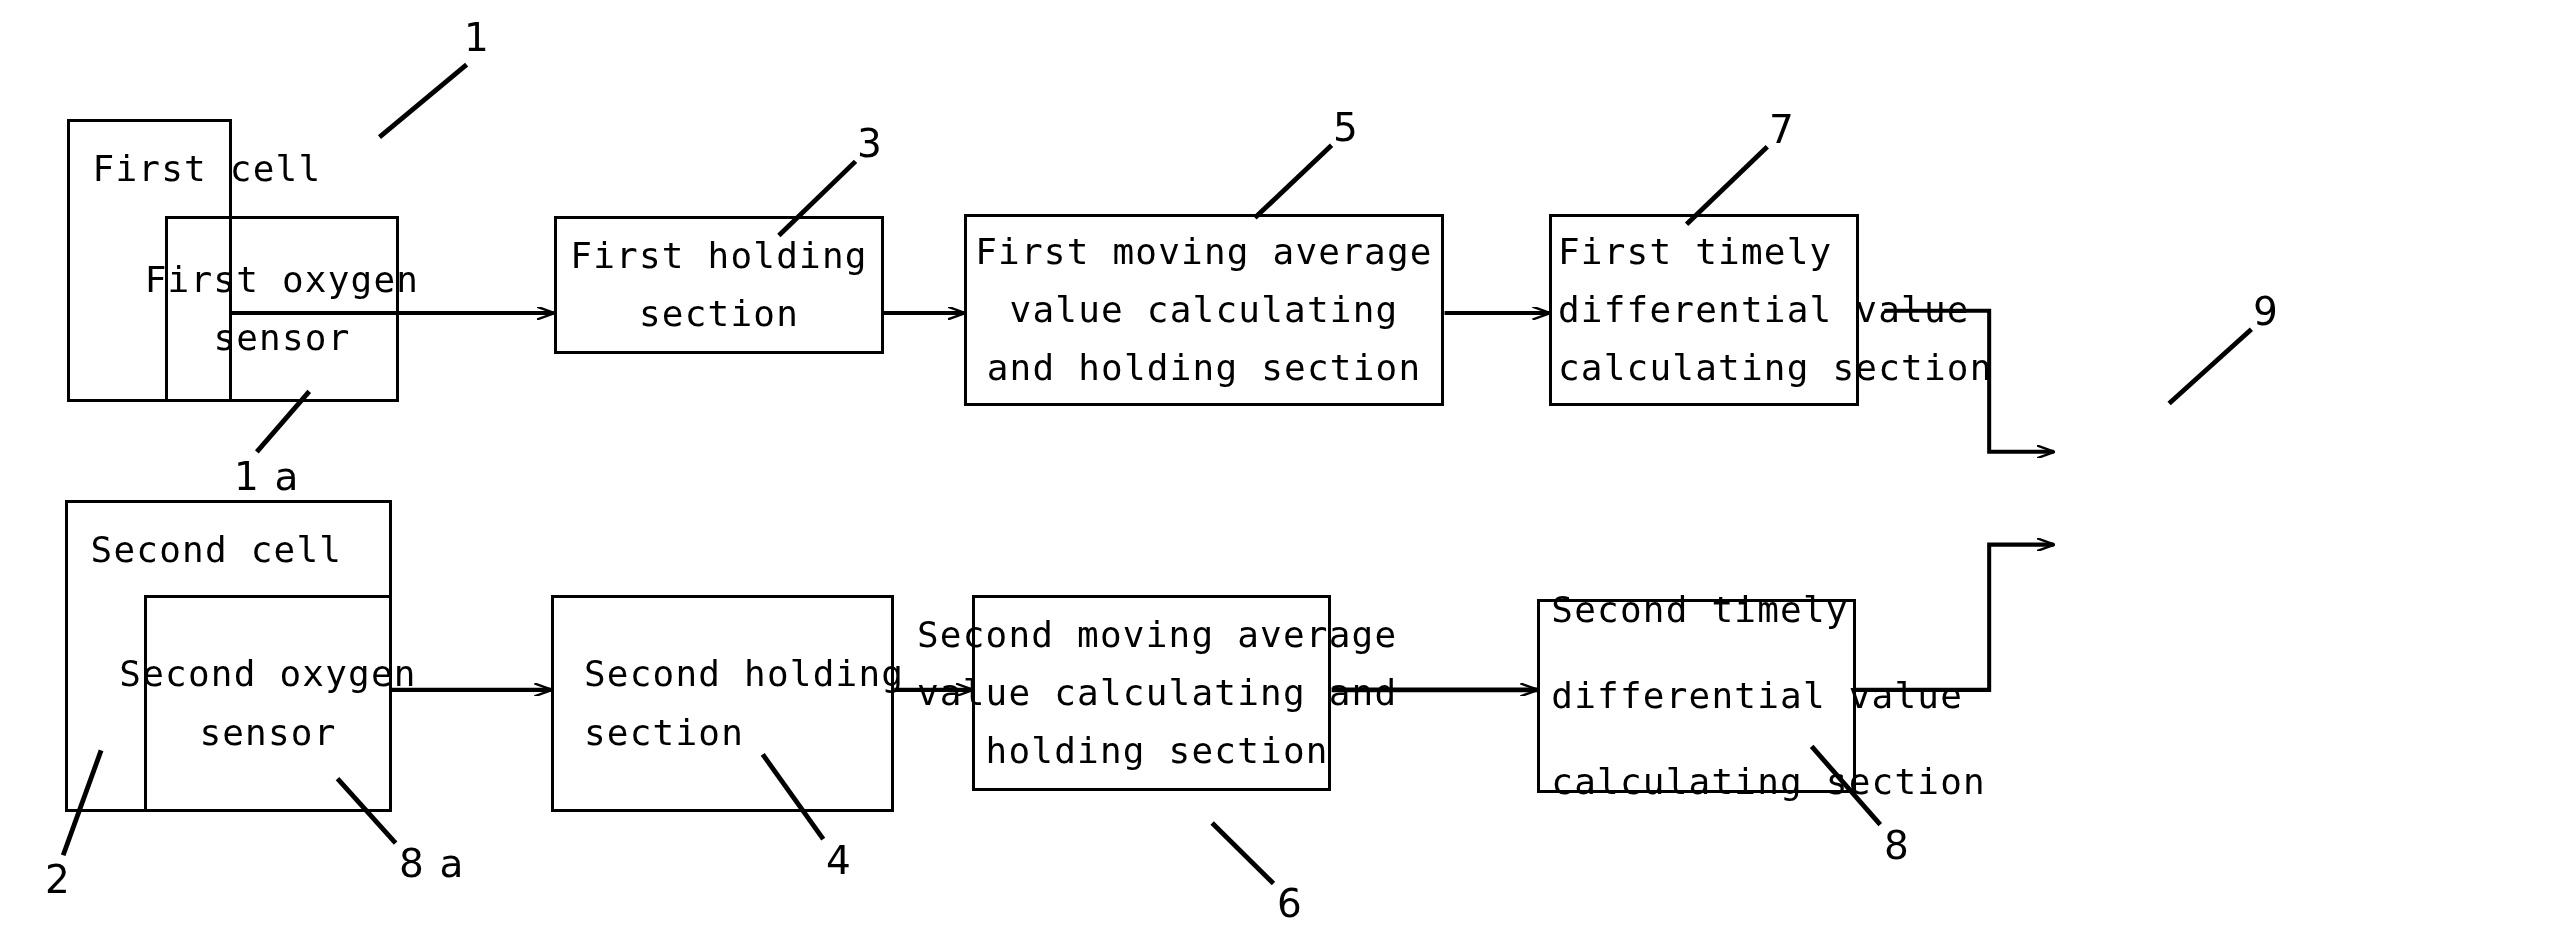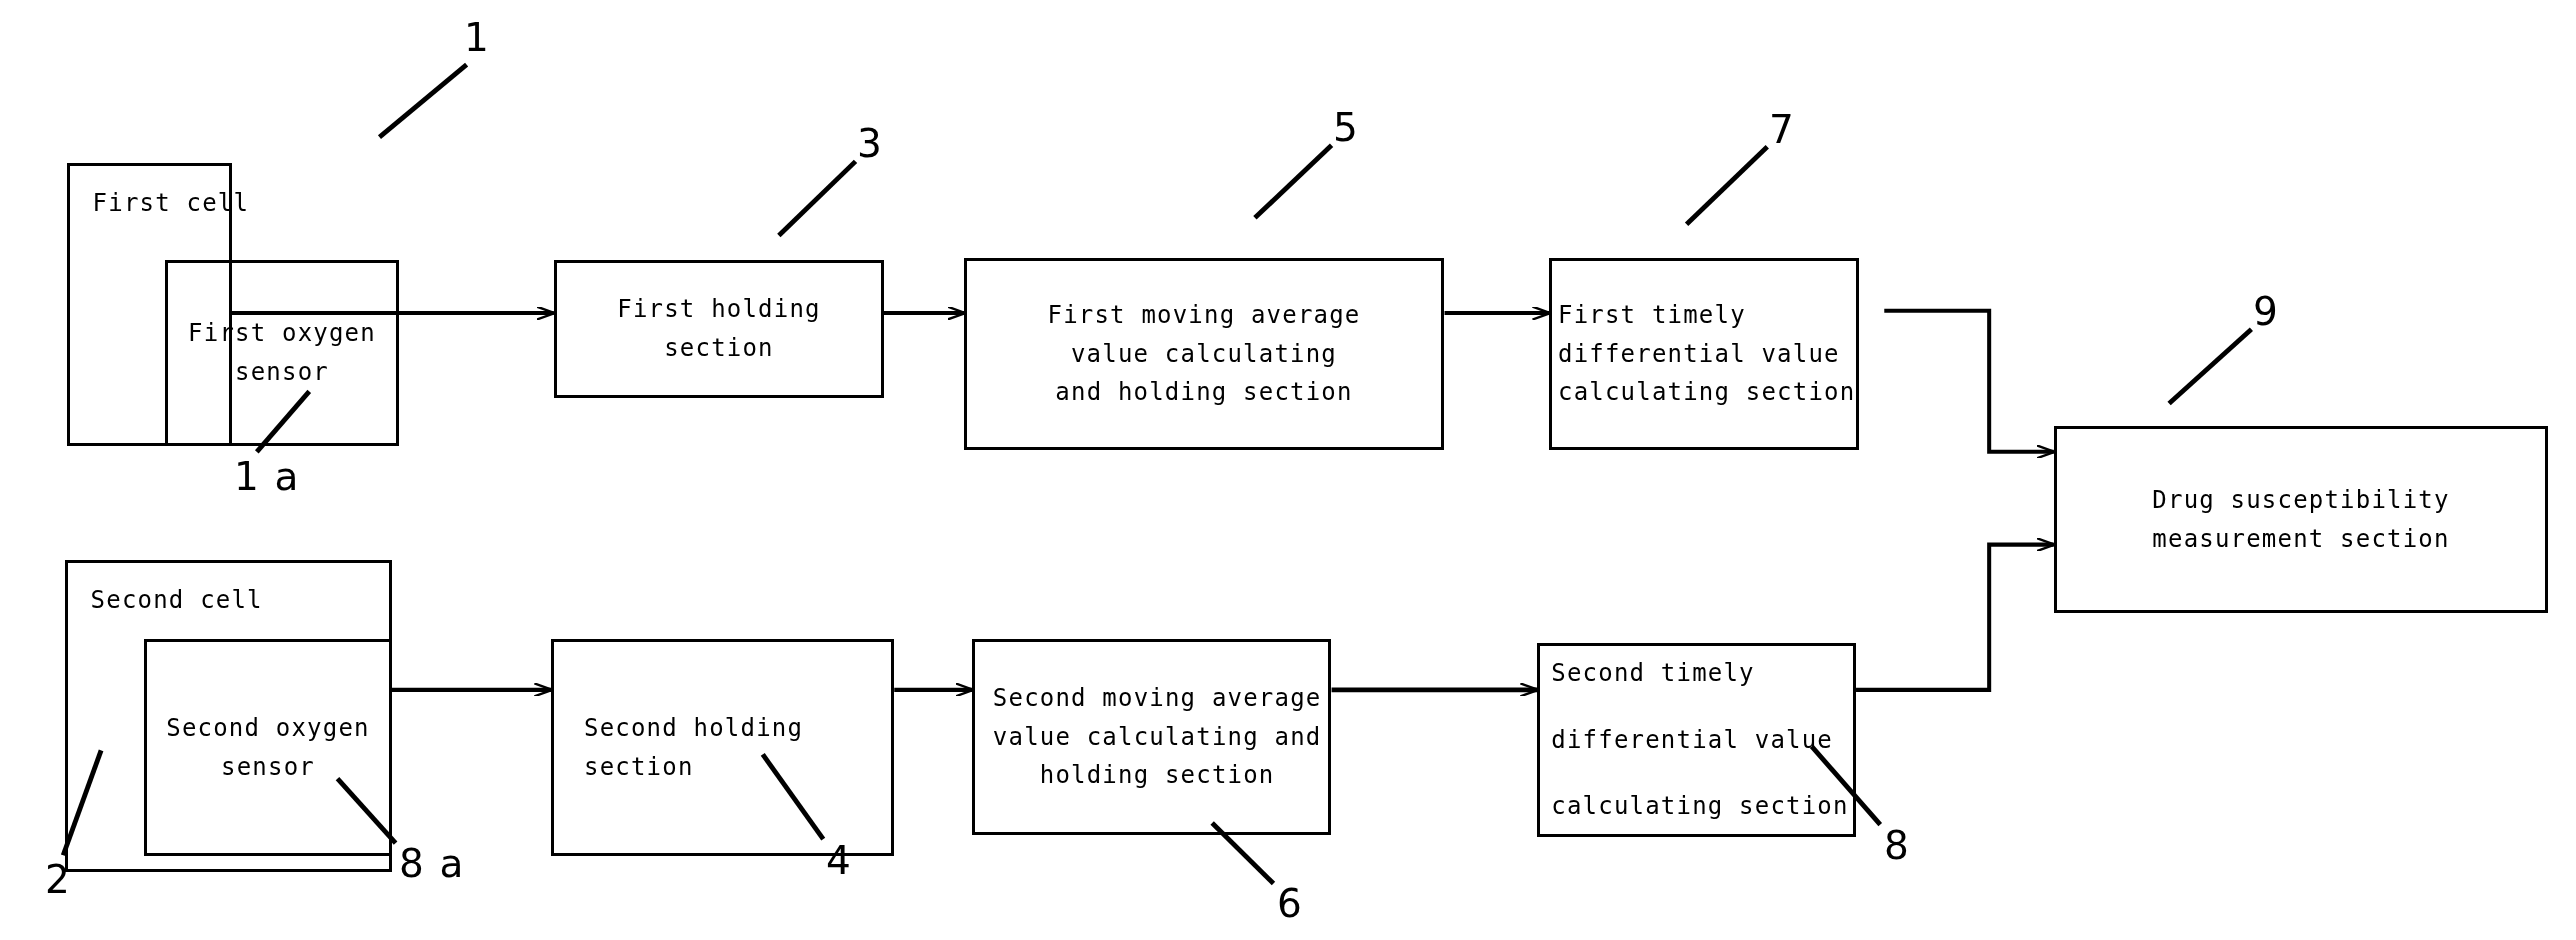--- a/index.html
+++ b/index.html
@@ -28,26 +28,25 @@
     position: absolute;
     box-sizing: border-box;
     border: 3.2px solid #000000;
     background: transparent;
     display: flex;
     flex-direction: column;
     align-items: center;
     justify-content: center;
     color: #000000;
     font-family: "DejaVu Sans Mono", "Liberation Mono", monospace;
-    font-size: 24px;
+    font-size: 36px;
     line-height: 1.62;
     letter-spacing: 1.2px;
     white-space: pre;
     text-align: center;
-    margin-top: 44px;
   }
   .box.topleft {
     align-items: flex-start;
     justify-content: flex-start;
   }
   .box-line { display: block; }
   .ref {
     position: absolute;
     color: #000000;
     font-family: "DejaVu Sans", "Liberation Sans", sans-serif;
@@ -112,26 +111,22 @@
     <span class="box-line">value calculating</span>
     <span class="box-line">and holding section</span>
   </div>
 
   <div class="box" style="left:1549px; top:214px; width:310px; height:192px; align-items:flex-start; padding-left:6px;">
     <span class="box-line">First timely</span>
     <span class="box-line">differential value</span>
     <span class="box-line">calculating section</span>
   </div>
 
-  <div class="box" style="left:2054px; top:382px; width:494px; height:187px;">
-    <span class="box-line">Drug susceptibility</span>
-    <span class="box-line">measurement section</span>
-  </div>
 
-  <div class="box topleft" style="left:65px; top:516px; width:327px; height:312px; padding:18px 0 0 22.6px;">
+  <div class="box topleft" style="left:65px; top:500px; width:327px; height:312px; padding:18px 0 0 22.6px;">
     <span class="box-line">Second cell</span>
   </div>
 
   <div class="box" style="left:144px; top:595px; width:248px; height:217px;">
     <span class="box-line">Second oxygen</span>
     <span class="box-line">sensor</span>
   </div>
 
   <div class="box" style="left:551px; top:595px; width:343px; height:217px; align-items:flex-start; padding-left:30px;">
     <span class="box-line">Second holding</span>

